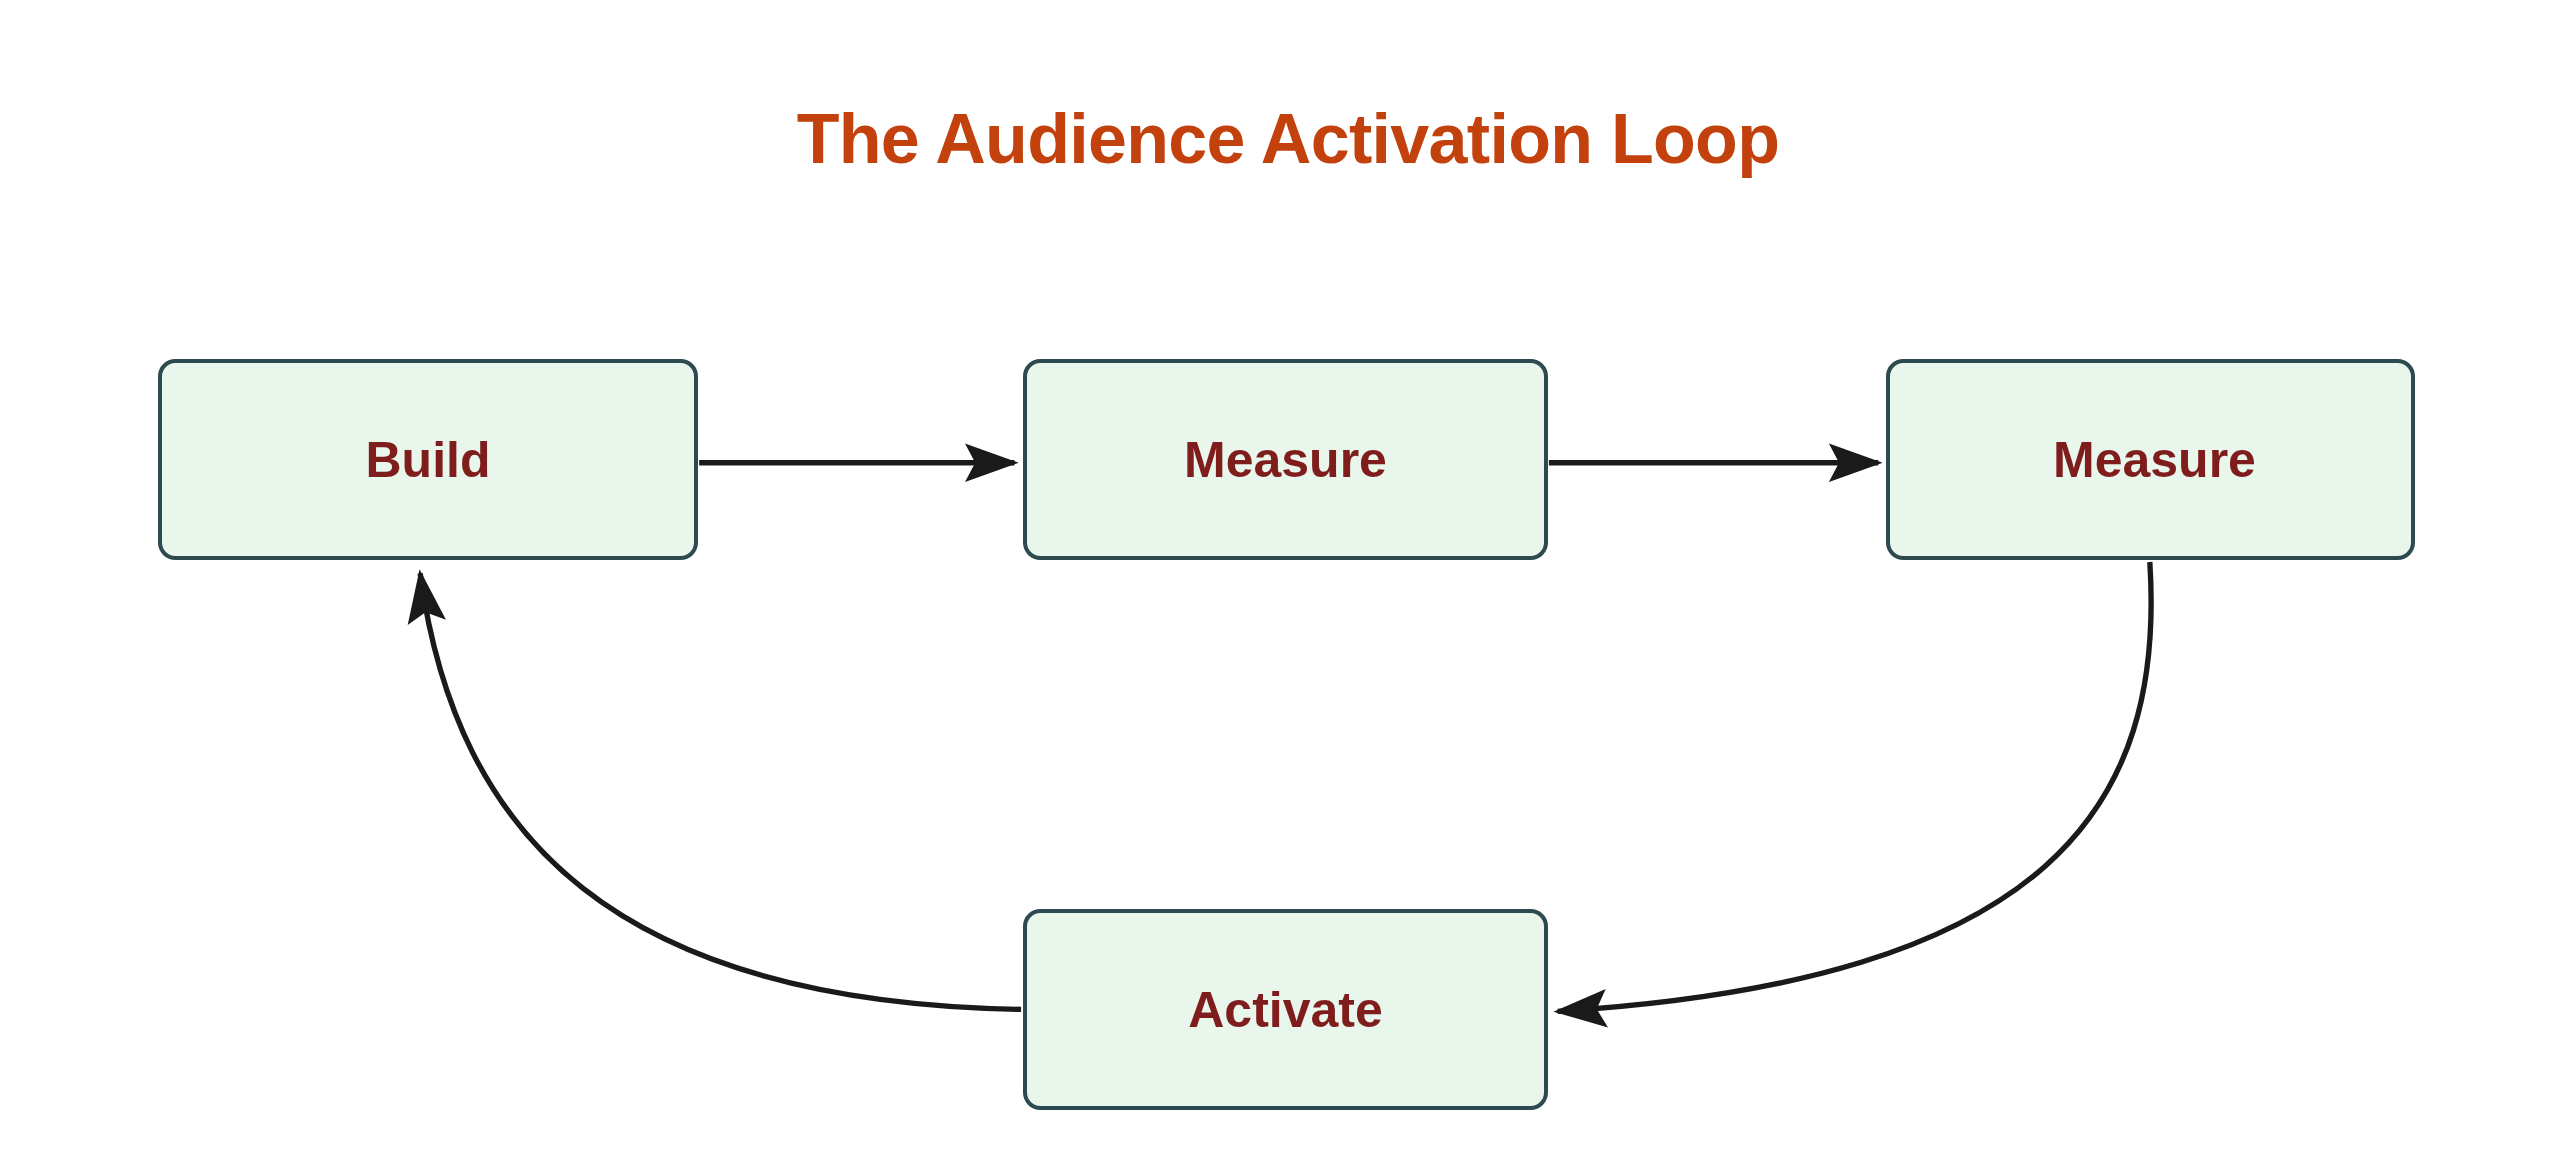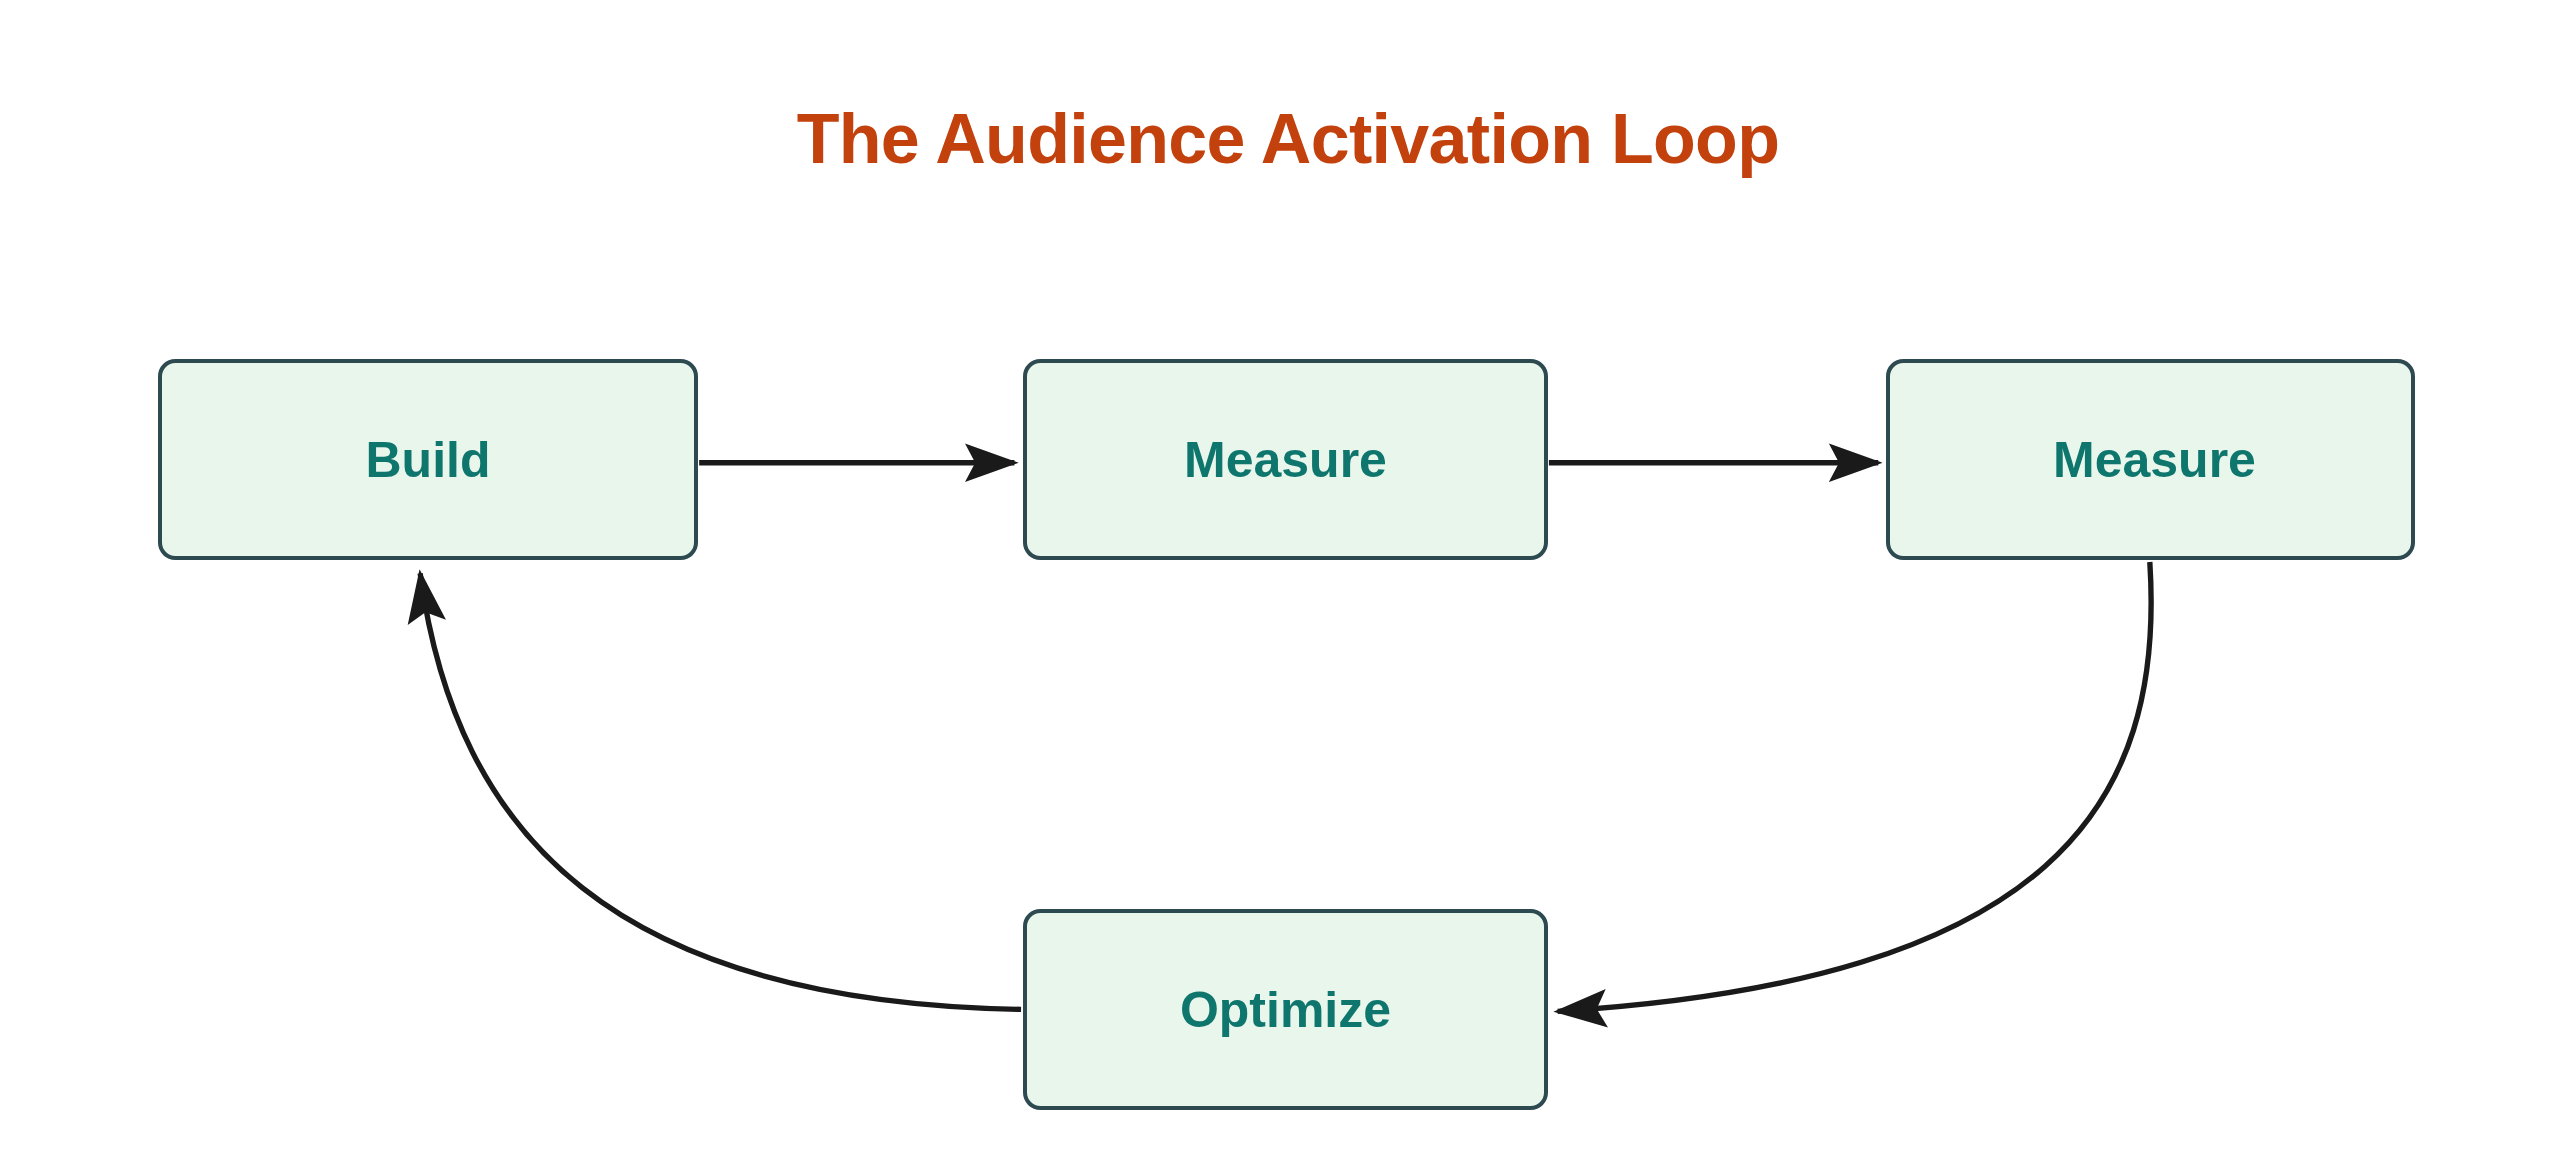--- a/index.html
+++ b/index.html
@@ -58,21 +58,21 @@
     border: 4px solid #2d4a50;
     border-radius: 17.4px;
     display: flex;
     align-items: center;
     justify-content: center;
     z-index: 2;
   }
   .node-label {
     font-size: 50px;
     font-weight: bold;
-    color: #0f766e;
+    color: #7f1d1d;
     letter-spacing: 0px;
     white-space: nowrap;
     user-select: none;
   }
 
   #node-build    { left: 158px;  top: 359px;  width: 540px; height: 201px; }
   #node-activate { left: 1023px; top: 359px;  width: 525px; height: 201px; }
   #node-measure  { left: 1886px; top: 359px;  width: 529px; height: 201px; padding-left: 8px; }
   #node-optimize { left: 1023px; top: 909px; width: 525px; height: 201px; }
 </style>
@@ -108,17 +108,17 @@
 
   <div id="node-activate" class="node">
     <span class="node-label">Measure</span>
   </div>
 
   <div id="node-measure" class="node">
     <span class="node-label">Measure</span>
   </div>
 
   <div id="node-optimize" class="node">
-    <span class="node-label">Optimize</span>
+    <span class="node-label">Activate</span>
   </div>
 
 </div>
 
 
 </body></html>

